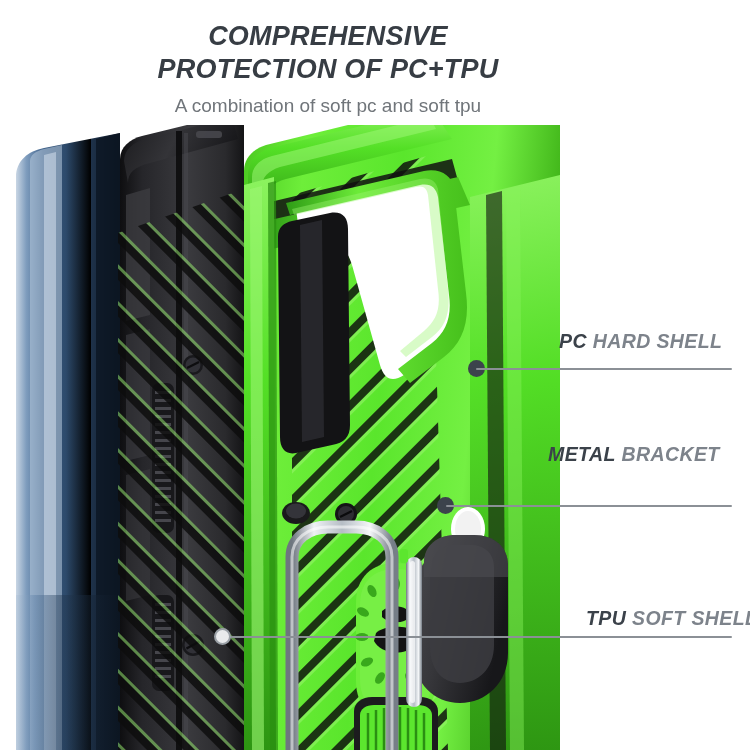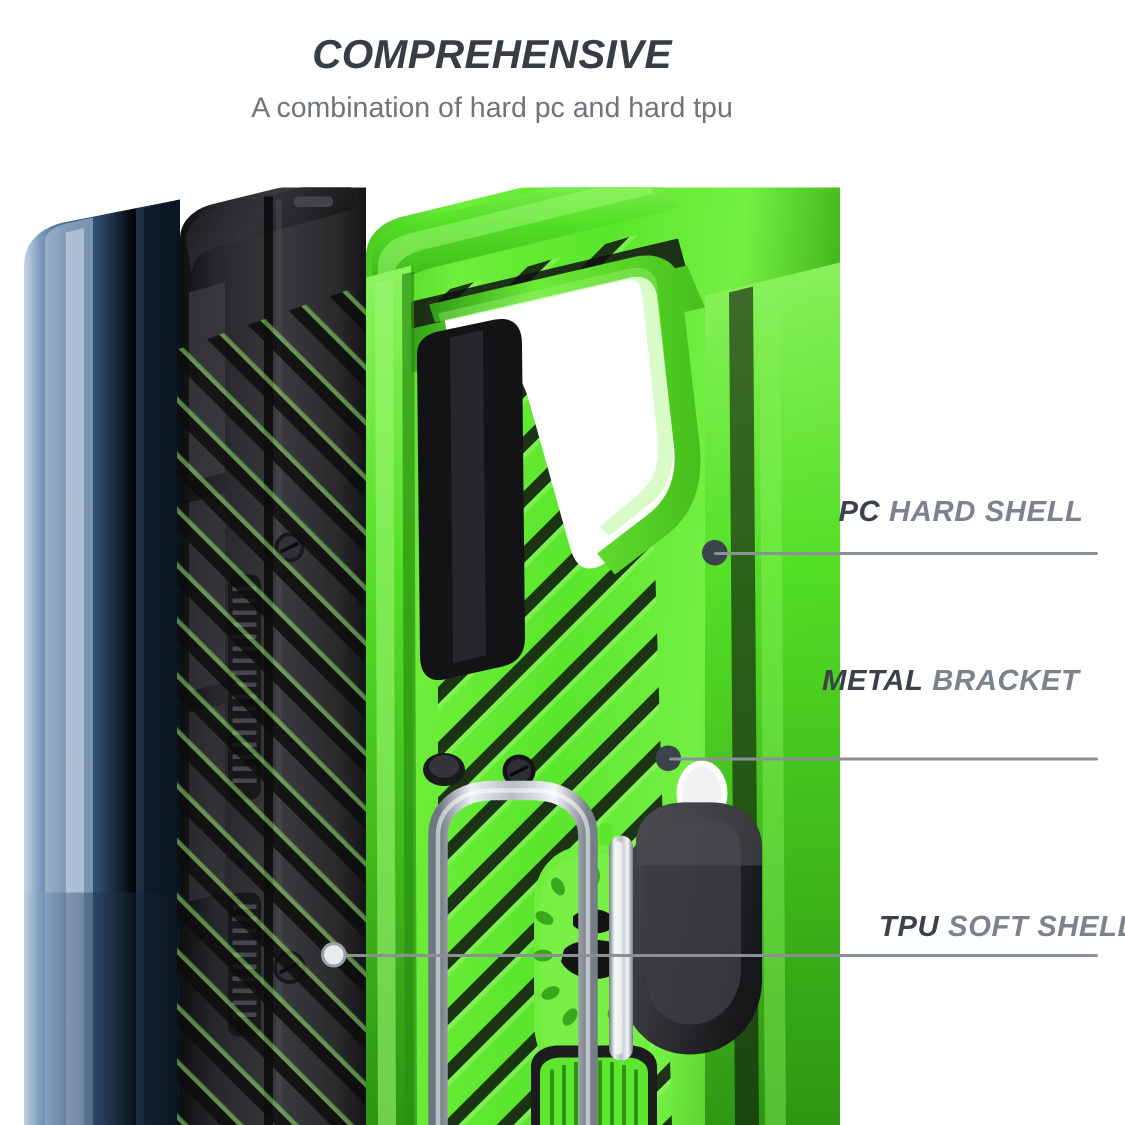--- a/index.html
+++ b/index.html
@@ -58,22 +58,23 @@
   }
 </style>
 </head>
 <body>
 
 <div id="stage">
 
   <div class="header">
     <h1 class="title">
       <span class="l1">COMPREHENSIVE</span>
+      <span class="l2">PROTECTION OF PC+TPU</span>
     </h1>
-    <p class="subtitle">A combination of hard pc and hard tpu</p>
+    <p class="subtitle">A combination of soft pc and soft tpu</p>
   </div>
 
   <div class="art">
     <svg width="560" height="625" viewBox="0 0 560 625" xmlns="http://www.w3.org/2000/svg">
       <defs>
 
         <linearGradient id="gGlass" x1="0" y1="0" x2="1" y2="0">
           <stop offset="0" stop-color="#c9d6e4"></stop>
           <stop offset="0.10" stop-color="#7e9cbd"></stop>
           <stop offset="0.26" stop-color="#41638b"></stop>

